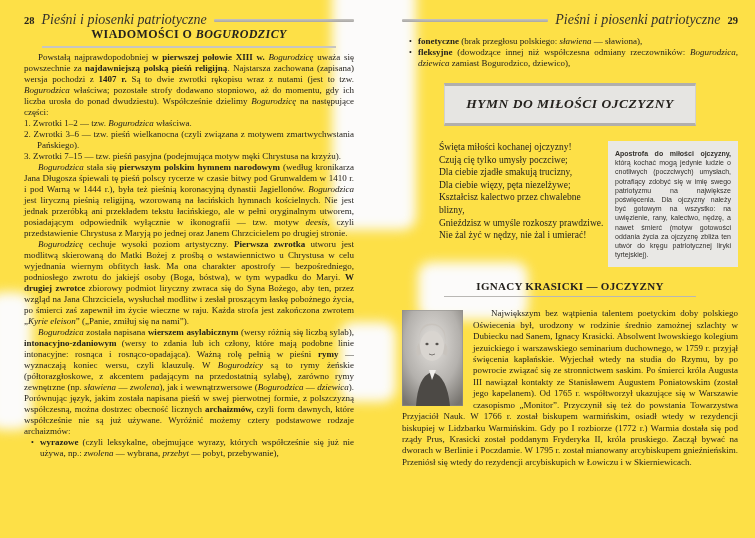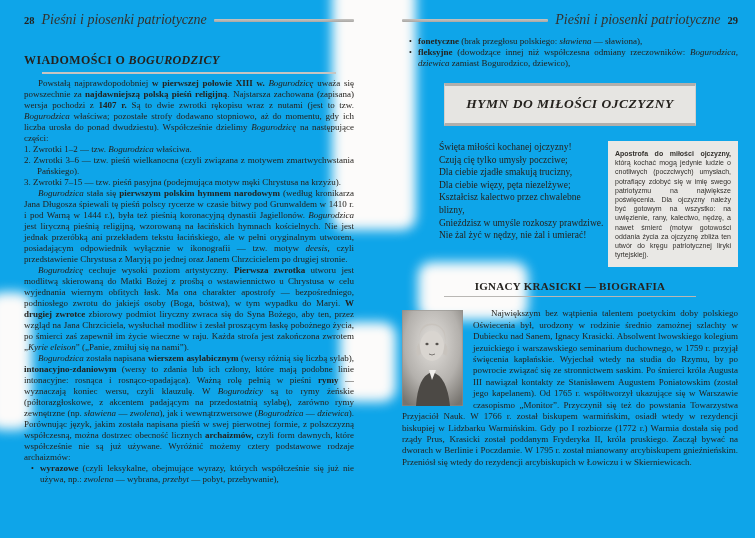--- a/index.html
+++ b/index.html
@@ -1,36 +1,36 @@
 <!DOCTYPE html>
 <html lang="pl"><head>
 <meta charset="utf-8">
 <style>
   html,body{margin:0;padding:0;background:#8a8a88;}
   .scan{
     position:relative;width:755px;height:538px;margin:0 auto;
-    background:#0ea5e9;overflow:hidden;
+    background:#fde047;overflow:hidden;
     font-family:"Liberation Serif", serif;color:#25221e;
   }
   .patch{position:absolute;background:#fcfbfa;filter:blur(6px);border-radius:14px;}
   .p1{left:-12px;top:292px;width:44px;height:138px;}
   .p2{left:340px;top:322px;width:56px;height:80px;}
   .p3{left:332px;top:-20px;width:84px;height:250px;}
   .p4{left:418px;top:262px;width:110px;height:58px;}
 
   .page{position:absolute;top:14px;}
   .page-left{left:24px;width:330px;}
   .page-right{left:402px;width:336px;}
 
   .running-head{display:flex;align-items:center;gap:7px;height:12px;}
   .pnum{font-weight:bold;font-size:10.5px;}
   .rtitle{font-style:italic;font-size:14px;white-space:nowrap;color:#35322d;}
   .hline{flex:1;height:3px;background:linear-gradient(#c6c4c1,#a9a7a4);border-radius:1px;}
 
-  .sec-heading{margin-top:27px;text-align:left;font-size:12px;font-weight:bold;letter-spacing:.4px;}
+  .sec-heading{margin-top:1px;text-align:center;font-size:12px;font-weight:bold;letter-spacing:.4px;}
   .heading-rule{height:2px;background:#c7c5c2;margin:4px 18px 0 18px;}
 
   .body-text{margin-top:4px;font-size:9px;line-height:11px;text-align:justify;}
   .para{margin:0;text-indent:14px;}
   .plain-list{margin:0;padding:0;list-style:none;}
   .num-item{padding-left:13px;text-indent:-13px;}
   .bullet-item{display:block;padding-left:16px;text-indent:-9px;}
   .marker{display:inline-block;width:9px;text-indent:0;font-size:8px;}
 
   .b{font-weight:bold;}
@@ -116,21 +116,21 @@
         <div class="pline">Czują cię tylko umysły poczciwe;</div>
         <div class="pline">Dla ciebie zjadłe smakują trucizny,</div>
         <div class="pline">Dla ciebie więzy, pęta niezelżywe;</div>
         <div class="pline">Kształcisz kalectwo przez chwalebne blizny,</div>
         <div class="pline">Gnieździsz w umyśle rozkoszy prawdziwe.</div>
         <div class="pline">Nie żal żyć w nędzy, nie żal i umierać!</div>
       </div>
       <div class="note-box"><span class="b">Apostrofa do miłości ojczyzny,</span><span> którą kochać mogą jedynie ludzie o cnotliwych (poczciwych) umysłach, potrafiący zdobyć się w imię swego patriotyzmu na największe poświęcenia. Dla ojczyzny należy być gotowym na wszystko: na uwięzienie, rany, kalectwo, nędzę, a nawet śmierć (motyw gotowości oddania życia za ojczyznę zbliża ten utwór do kręgu patriotycznej liryki tyrtejskiej).</span></div>
     </div>
 
-    <div class="bio-heading">IGNACY KRASICKI — BIOGRAFIA</div>
+    <div class="bio-heading">IGNACY KRASICKI — OJCZYZNY</div>
     <div class="bio-rule"></div>
 
     <div class="bio">
       <svg class="portrait" viewBox="0 0 61 96" xmlns="http://www.w3.org/2000/svg">
         <defs>
           <radialGradient id="pg" cx="50%" cy="35%" r="75%">
             <stop offset="0%" stop-color="#e3e0dc"></stop>
             <stop offset="60%" stop-color="#b4b1ad"></stop>
             <stop offset="100%" stop-color="#77746f"></stop>
           </radialGradient>

